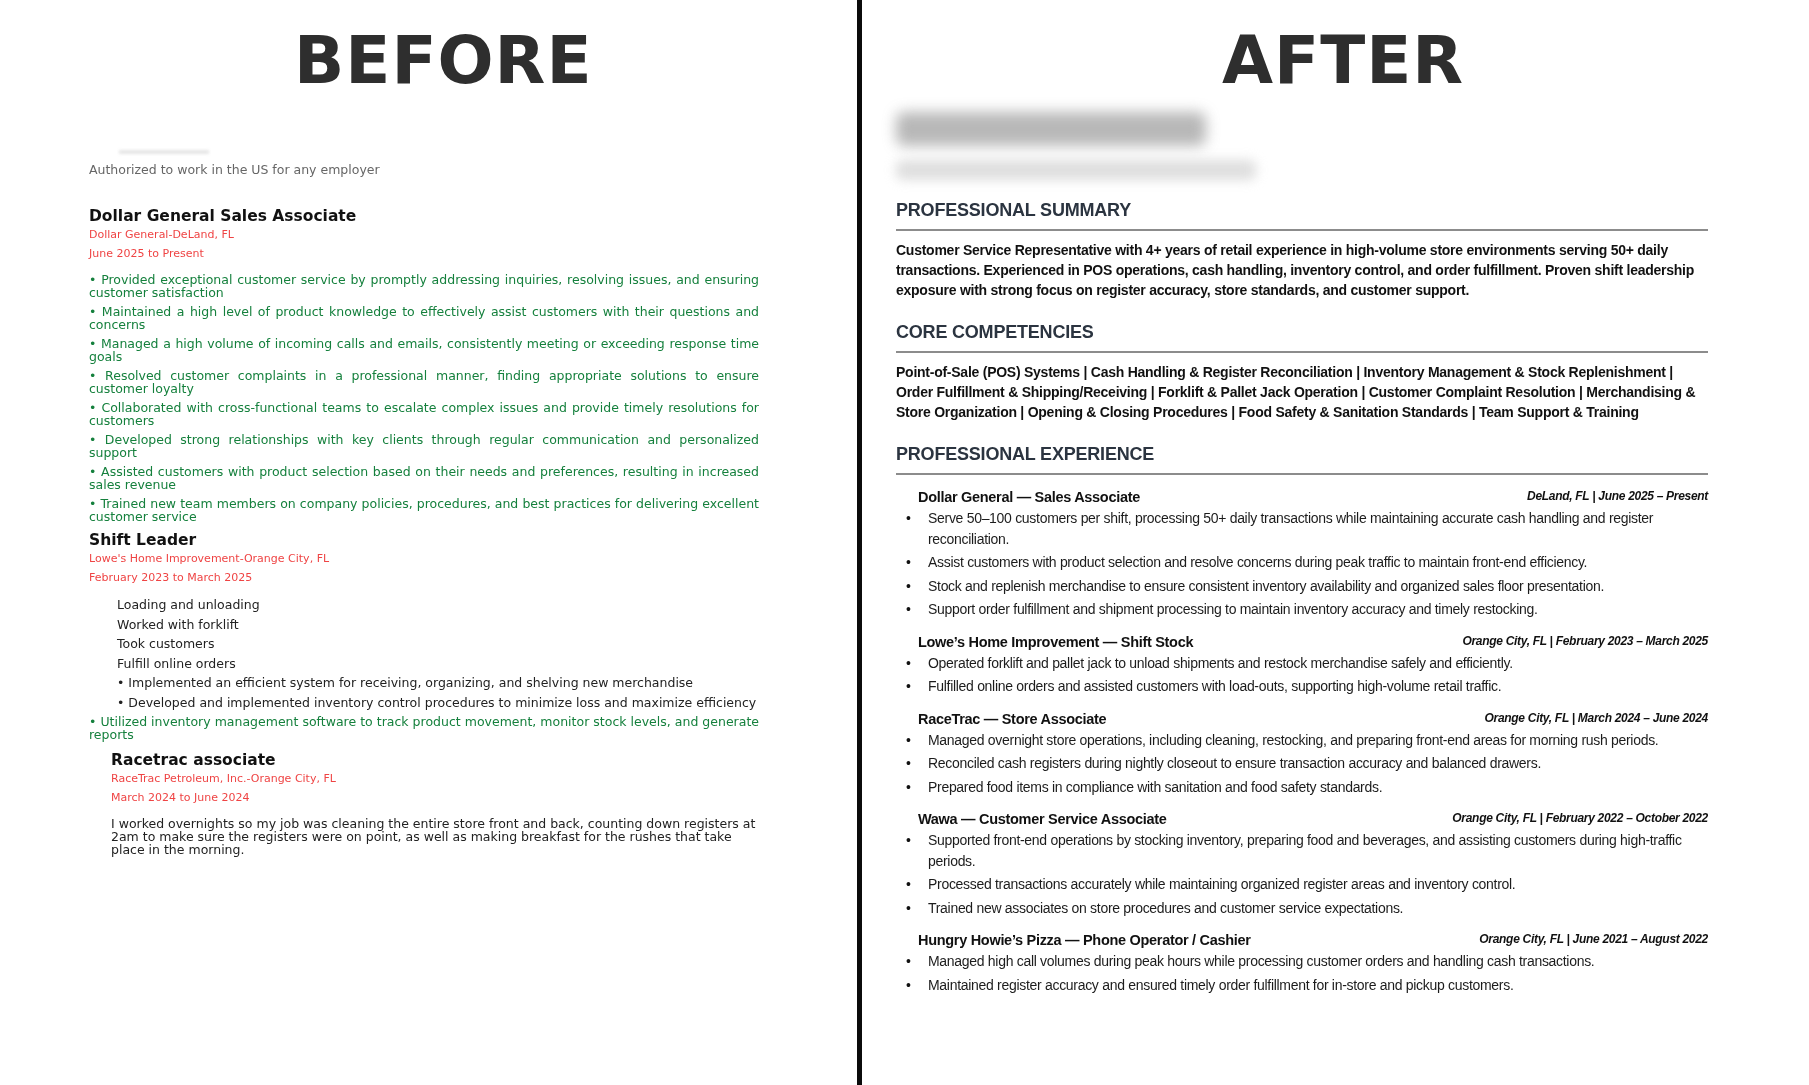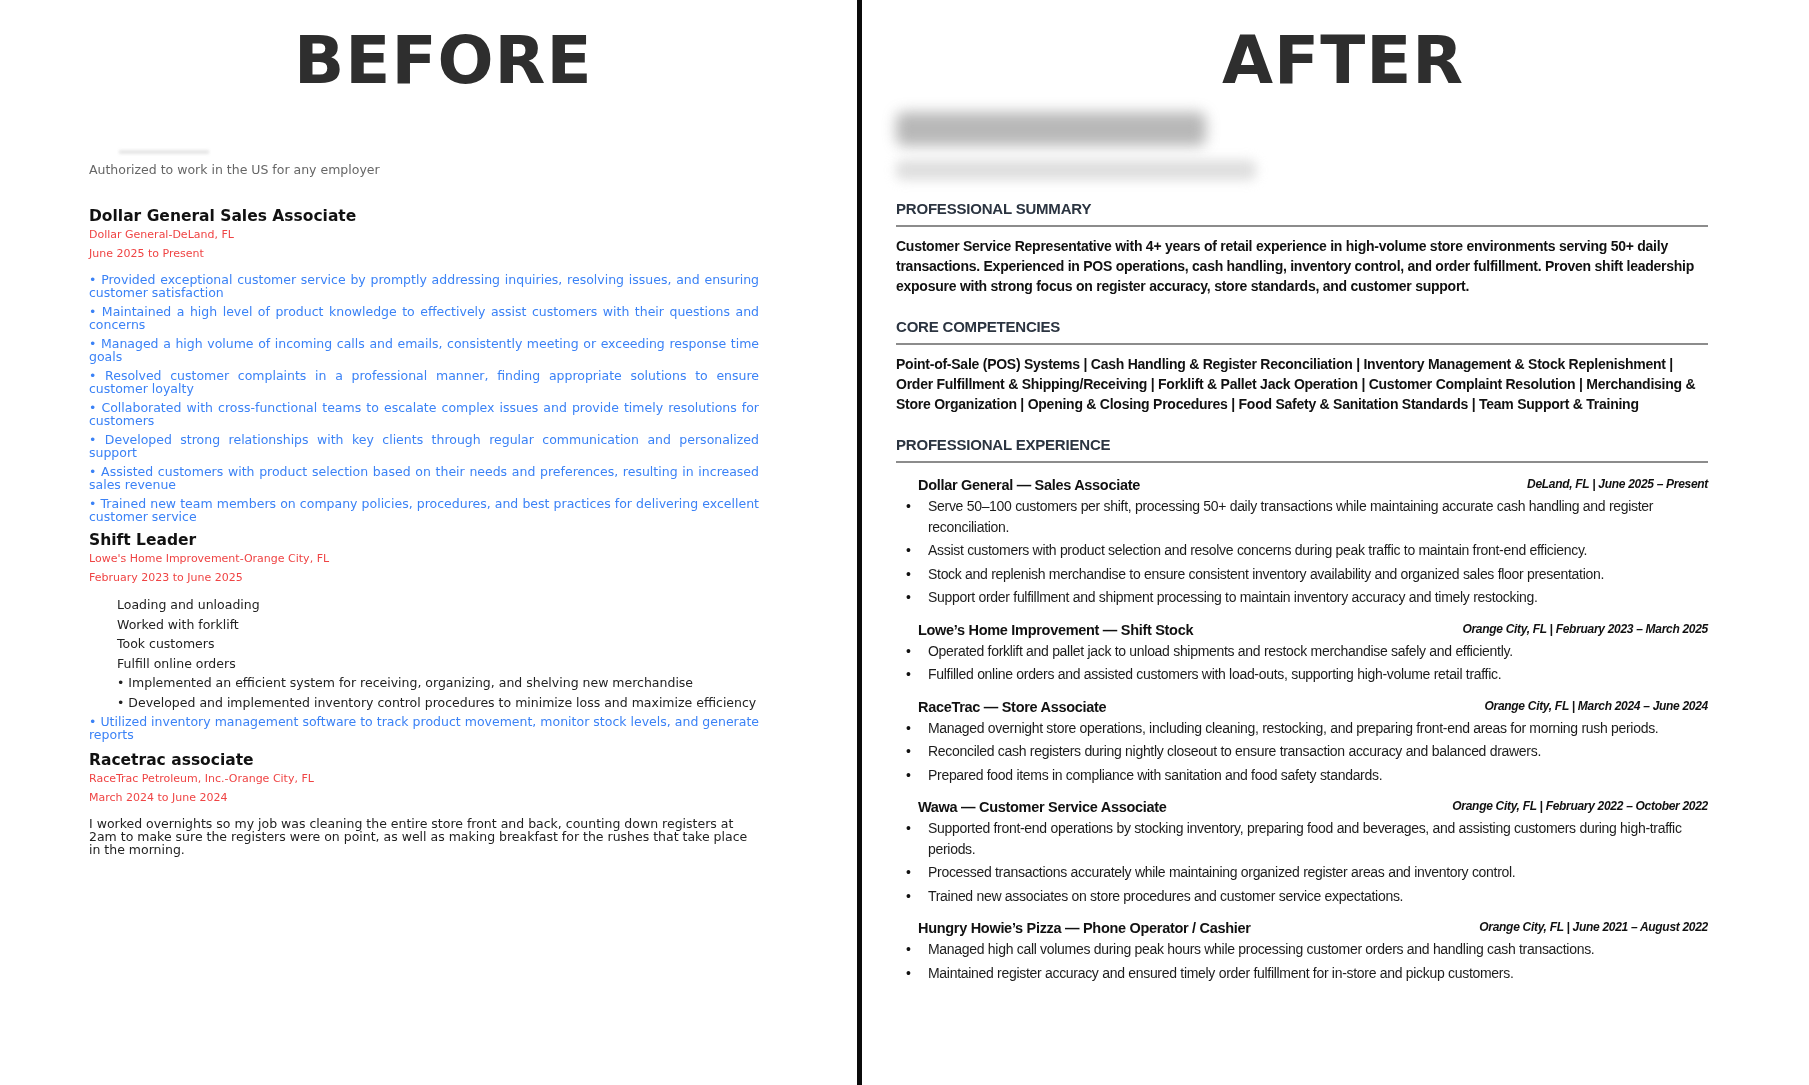--- a/index.html
+++ b/index.html
@@ -8,29 +8,29 @@
   .divider { position:absolute; left:857px; top:0; width:5px; height:1085px; background:#0b0b0b; }
 
   
   .before { position:absolute; left:89px; top:140px; width:670px; font-family:"DejaVu Sans", sans-serif; }
   .b-name-blur { width:90px; height:4px; background:#e6e6e6; filter:blur(1.5px); margin:10px 0 8px 30px; }
   .b-auth { font-size:12.5px; color:#666; margin-bottom:30px; }
   .b-section { font-size:17.5px; color:#666; padding-bottom:6px; border-bottom:1.5px solid #d8d8d8; margin-bottom:12px; }
   .b-job-title { font-size:15.5px; font-weight:bold; color:#111; margin-top:4px; }
   .b-meta { font-size:11px; color:#ef4444; line-height:19px; }
   .b-bullets { margin-top:10px; }
-  .b-bullet { font-size:12.5px; line-height:13px; color:#3b82f6; text-align:justify; margin-bottom:6px; }
+  .b-bullet { font-size:12.5px; line-height:13px; color:#15803d; text-align:justify; margin-bottom:6px; }
   .b-plain { font-size:12.5px; line-height:19.5px; color:#222;margin-left:28px; }
   .b-para { font-size:12.5px; line-height:13px; color:#222; margin-top:10px; }
 
   
   .after { position:absolute; left:896px; top:112px; width:812px; font-family:"Liberation Sans", sans-serif; }
   .a-name-blur { width:310px; height:34px; background:#9a9a9a; border-radius:8px; filter:blur(7px); opacity:.7; }
   .a-contact-blur { width:360px; height:20px; background:#d6d6d6; border-radius:6px; filter:blur(6px); margin-top:14px; opacity:.8; }
-  .a-heading { font-size:15px; font-weight:bold; color:#2b3440; letter-spacing:-0.2px; margin-top:22px; padding-bottom:8px; border-bottom:2px solid #8c8c8c; }
+  .a-heading { font-size:18px; font-weight:bold; color:#2b3440; letter-spacing:-0.2px; margin-top:22px; padding-bottom:8px; border-bottom:2px solid #8c8c8c; }
   .a-heading.first { margin-top:20px; }
   .a-text { font-size:14px; font-weight:bold; color:#111; line-height:20px; margin-top:9px; letter-spacing:-0.25px; }
   .a-job { margin-left:22px; margin-top:14px; }
   .a-job-head { display:flex; justify-content:space-between; font-size:14.5px; font-weight:bold; color:#111; letter-spacing:-0.3px; }
   .a-job-meta { font-style:italic; font-size:12px; }
   .a-bullets { margin:2px 0 0 0; padding:0; list-style:none; }
   .a-bullet { position:relative; padding-left:10px; font-size:14px; color:#1c1c1c; line-height:20.5px; margin-top:3px; letter-spacing:-0.3px; }
   .a-bullet::before { content:"\2022"; position:absolute; left:-12px; top:0; font-size:14px; color:#111; }
 </style>
 </head>
@@ -56,33 +56,33 @@
       <div class="b-bullet">• Collaborated with cross-functional teams to escalate complex issues and provide timely resolutions for customers</div>
       <div class="b-bullet">• Developed strong relationships with key clients through regular communication and personalized support</div>
       <div class="b-bullet">• Assisted customers with product selection based on their needs and preferences, resulting in increased sales revenue</div>
       <div class="b-bullet">• Trained new team members on company policies, procedures, and best practices for delivering excellent customer service</div>
     </div>
   </div>
 
   <div style="margin-top:8px;">
     <div class="b-job-title">Shift Leader</div>
     <div class="b-meta">Lowe's Home Improvement-Orange City, FL</div>
-    <div class="b-meta">February 2023 to June 2025</div>
+    <div class="b-meta">February 2023 to March 2025</div>
     <div style="margin-top:8px;">
       <div class="b-plain">Loading and unloading</div>
       <div class="b-plain">Worked with forklift</div>
       <div class="b-plain">Took customers</div>
       <div class="b-plain">Fulfill online orders</div>
       <div class="b-plain">• Implemented an efficient system for receiving, organizing, and shelving new merchandise</div>
       <div class="b-plain">• Developed and implemented inventory control procedures to minimize loss and maximize efficiency</div>
       <div class="b-bullet" style="margin-top:3px;">• Utilized inventory management software to track product movement, monitor stock levels, and generate reports</div>
     </div>
   </div>
 
-  <div style="margin-top:10px;">
+  <div style="margin-top:10px;margin-left:22px;">
     <div class="b-job-title">Racetrac associate</div>
     <div class="b-meta">RaceTrac Petroleum, Inc.-Orange City, FL</div>
     <div class="b-meta">March 2024 to June 2024</div>
     <div class="b-para">I worked overnights so my job was cleaning the entire store front and back, counting down registers at 2am to make sure the registers were on point, as well as making breakfast for the rushes that take place in the morning.</div>
   </div>
 </div>
 
 <div class="after">
   <div class="a-name-blur"></div>
   <div class="a-contact-blur"></div>

